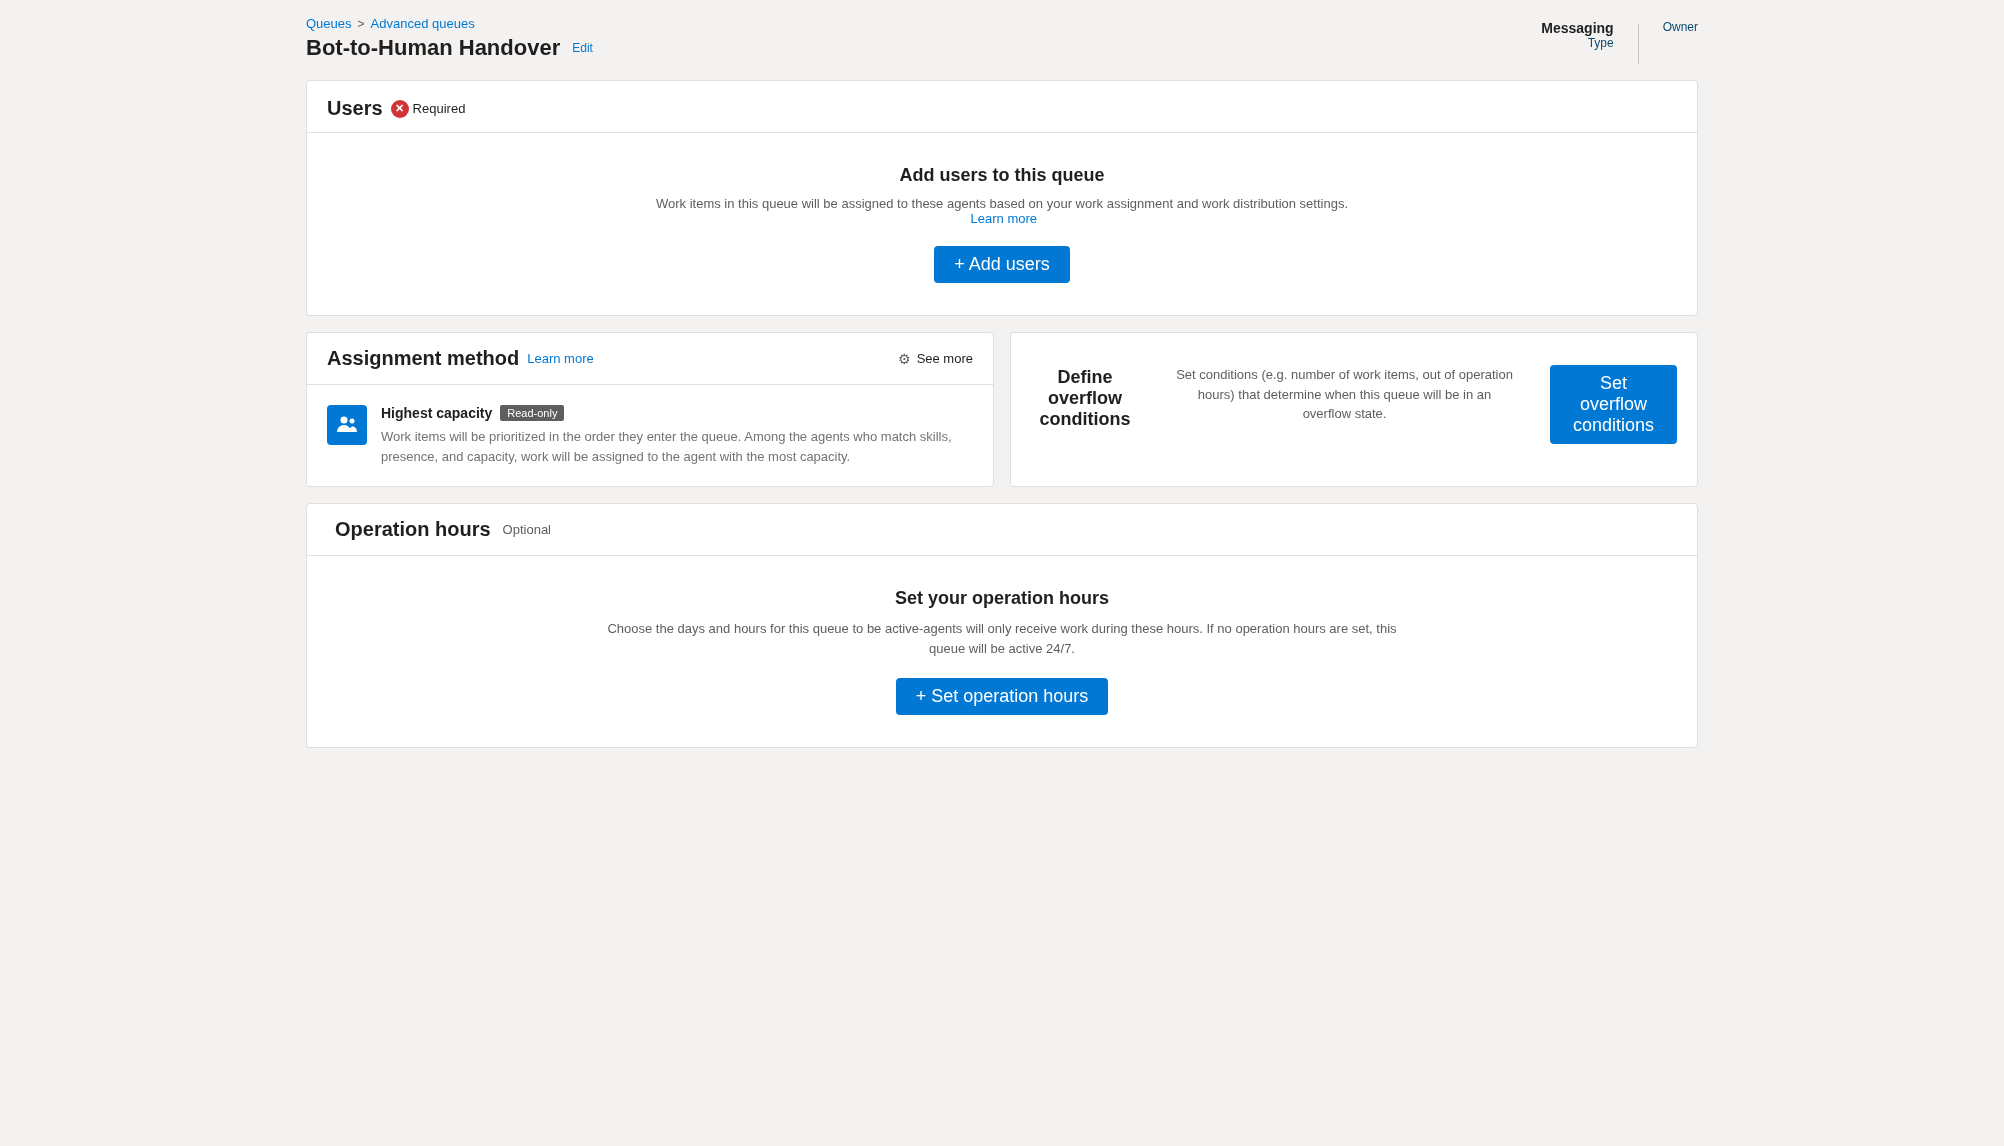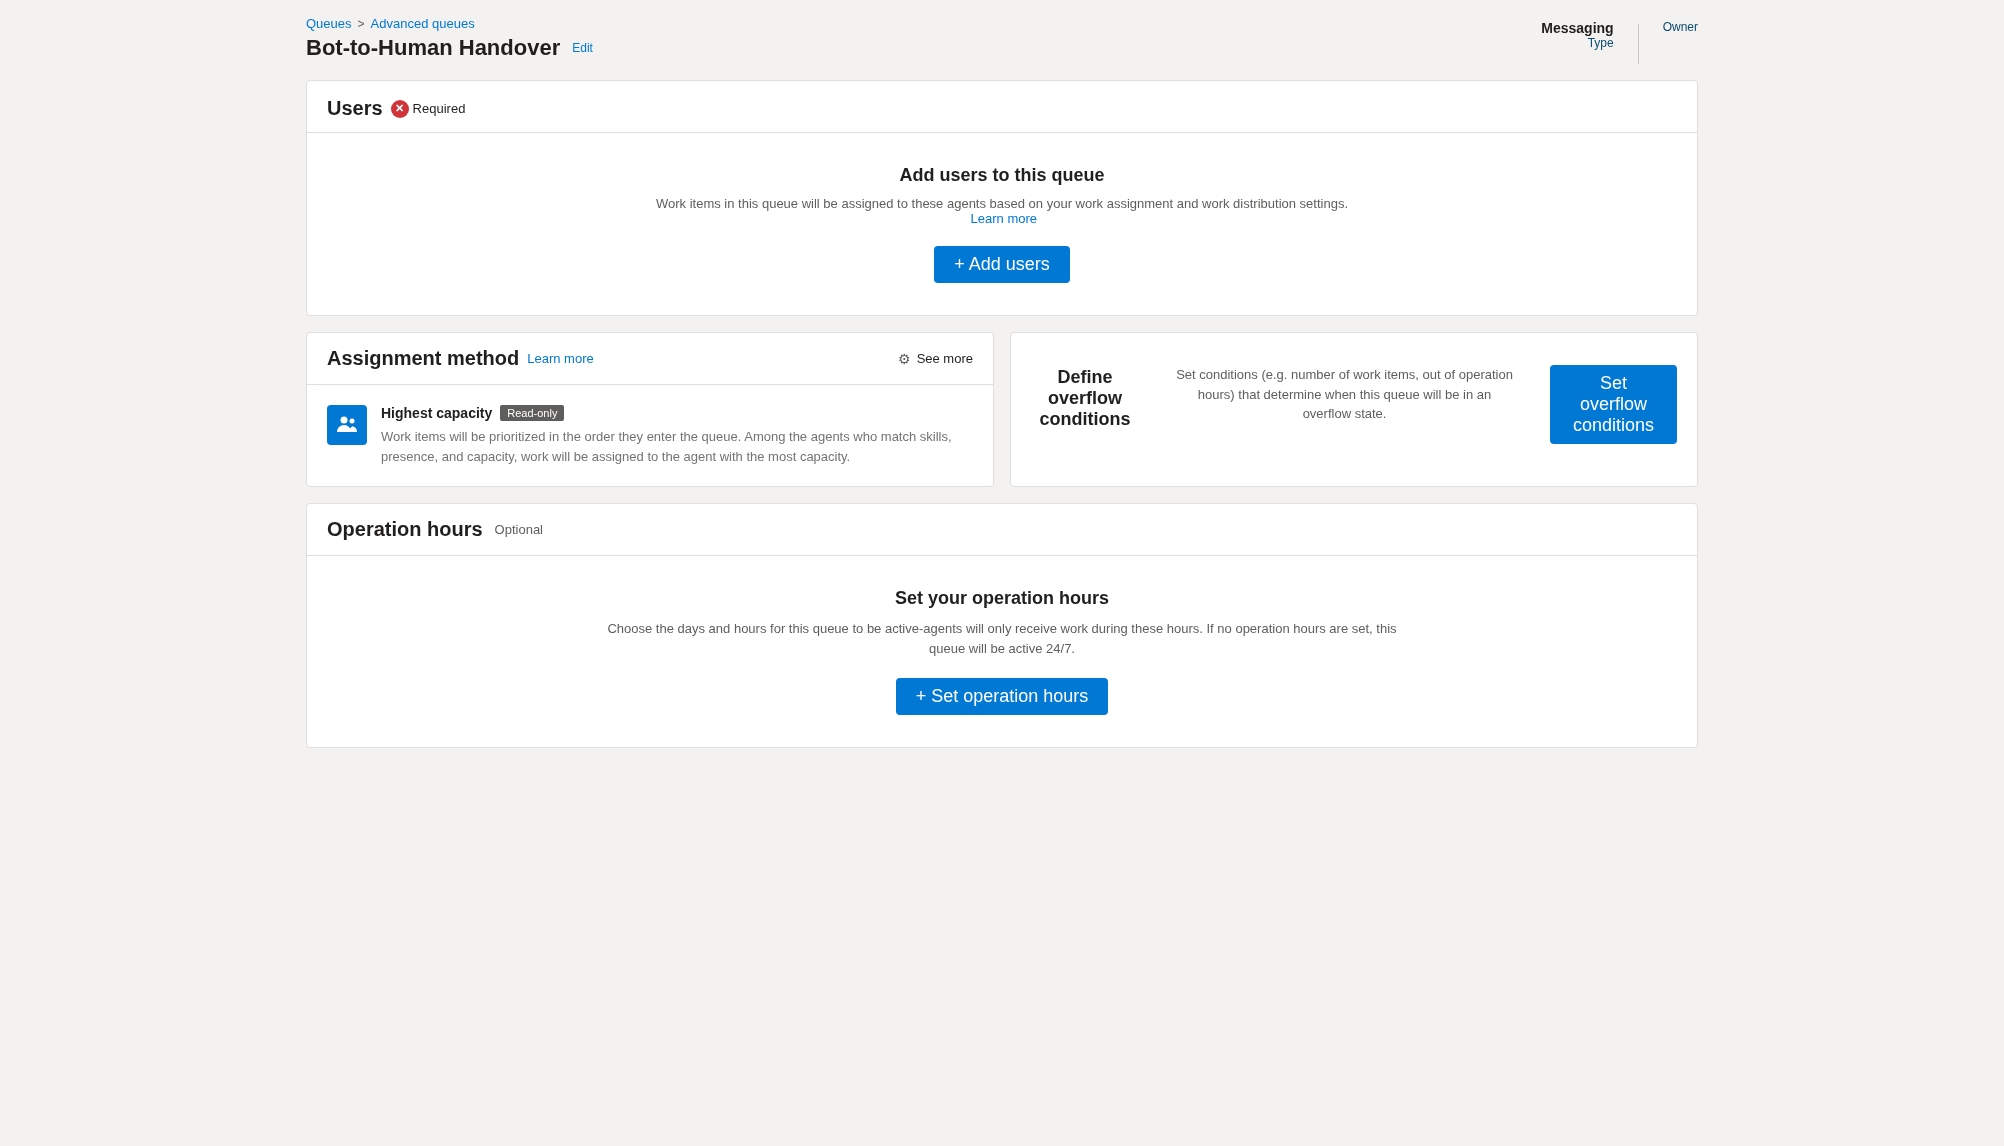--- a/index.html
+++ b/index.html
@@ -280,21 +280,21 @@
     }
     .overflow-desc {
       font-size: 13px;
       color: #605e5c;
       max-width: 380px;
       line-height: 1.5;
       margin-bottom: 20px;
     }
     
     .operation-card-header {
-      padding: 14px 20px;
+      padding: 14px 28px;
       display: flex;
       align-items: center;
       gap: 8px;
       border-bottom: 1px solid #e1dfdd;
     }
     .operation-card-body {
       padding: 32px 20px;
       display: flex;
       flex-direction: column;
       align-items: center;

